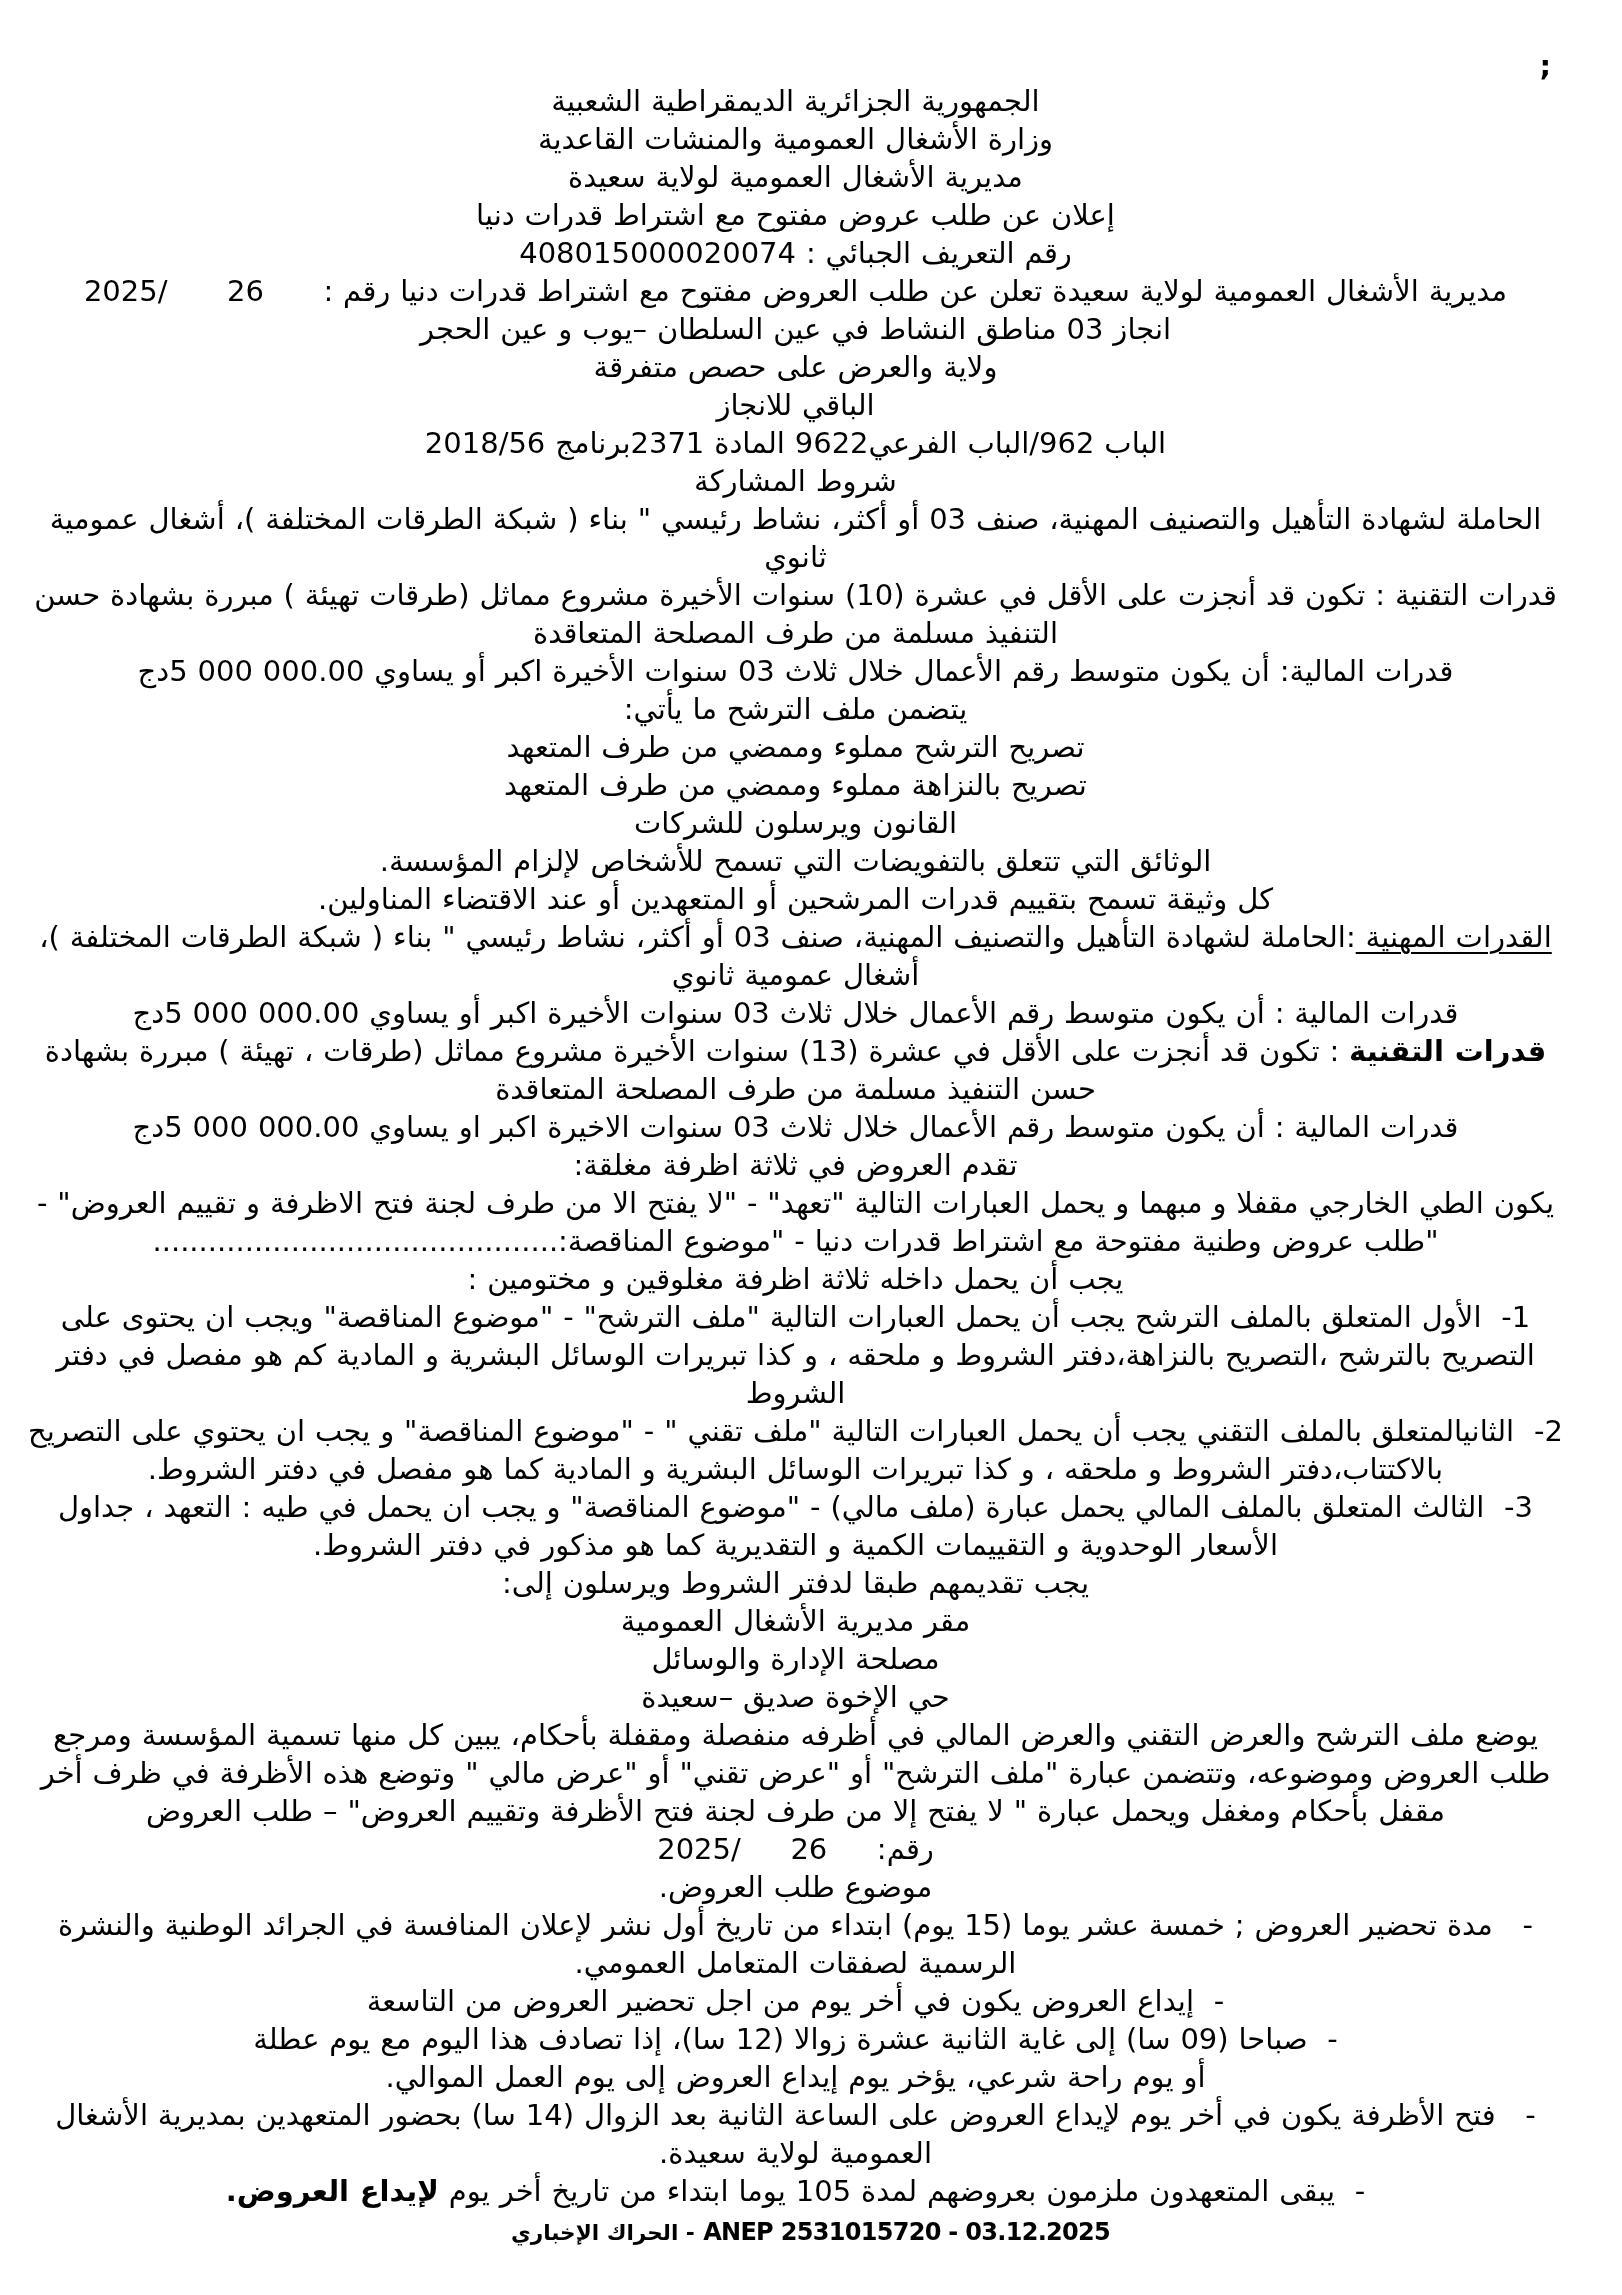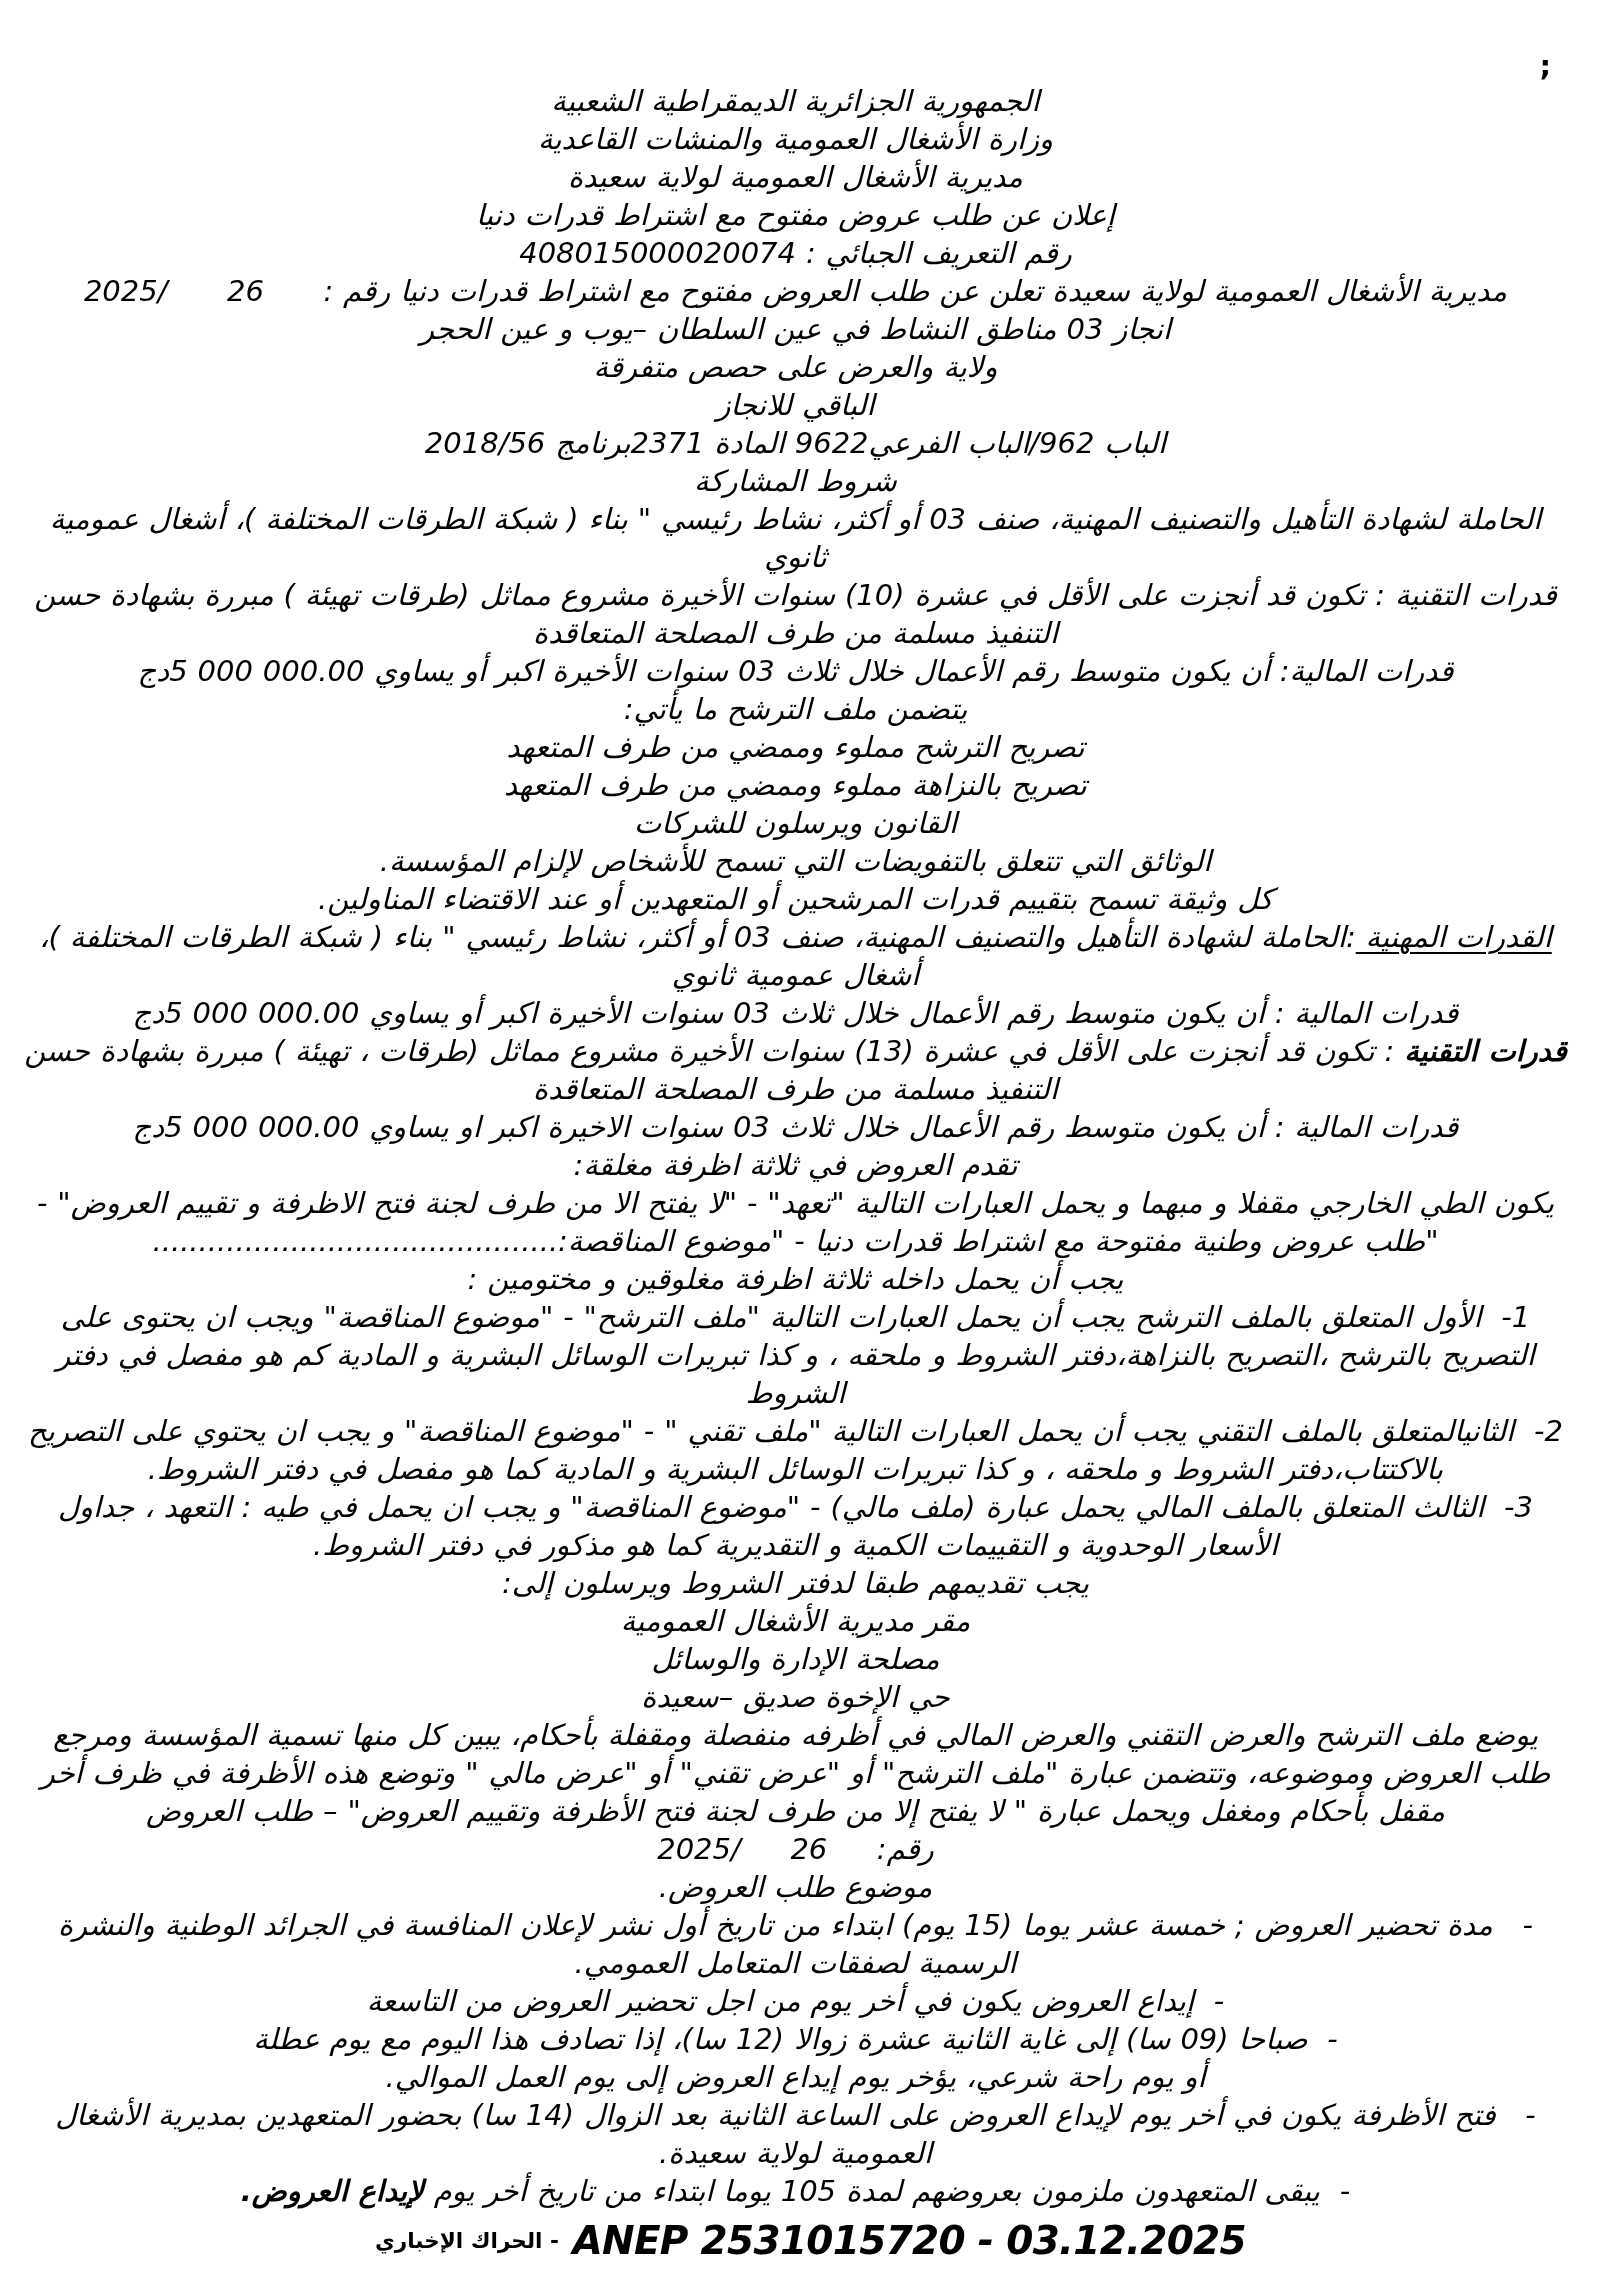--- a/index.html
+++ b/index.html
@@ -6,21 +6,21 @@
   .page{
     position:relative;
     width:1623px;
     height:2295px;
     background:#ffffff;
     color:#000000;
     font-family:"DejaVu Sans",sans-serif;
     direction:rtl;
     overflow:hidden;
   }
-  .content{padding:82px 54px 0 24px;font-style:italic;}
+  .content{padding:82px 54px 0 24px;}
   .page p{
     margin:0;
     text-align:center;
     font-size:29px;
     line-height:38px;
     font-weight:400;
     word-spacing:0.7px;
   }
   .h{font-weight:700;font-size:30px;line-height:39px;}
   .sub{font-weight:700;font-size:24px;line-height:39px;}
@@ -29,21 +29,21 @@
   .u{text-decoration:underline;text-decoration-thickness:2px;text-underline-offset:5.2px;}
   .mark{
     position:absolute;top:52px;right:71px;
     font-size:29px;font-weight:700;line-height:29px;
   }
   .footer{
     position:absolute;top:2218px;left:0;right:0;
     direction:ltr;text-align:center;white-space:nowrap;
   }
   .footer .paper{font-size:21.6px;font-weight:700;vertical-align:middle;}
-  .footer .anep{font-size:39px;font-weight:700;letter-spacing:-0.7px;vertical-align:middle;font-style:italic;}
+  .footer .anep{font-size:24px;font-weight:700;letter-spacing:-0.7px;vertical-align:middle;}
 </style>
 </head>
 <body>
 
 <div class="page">
 
   <div class="mark">;</div>
 
   <div class="content">
 

